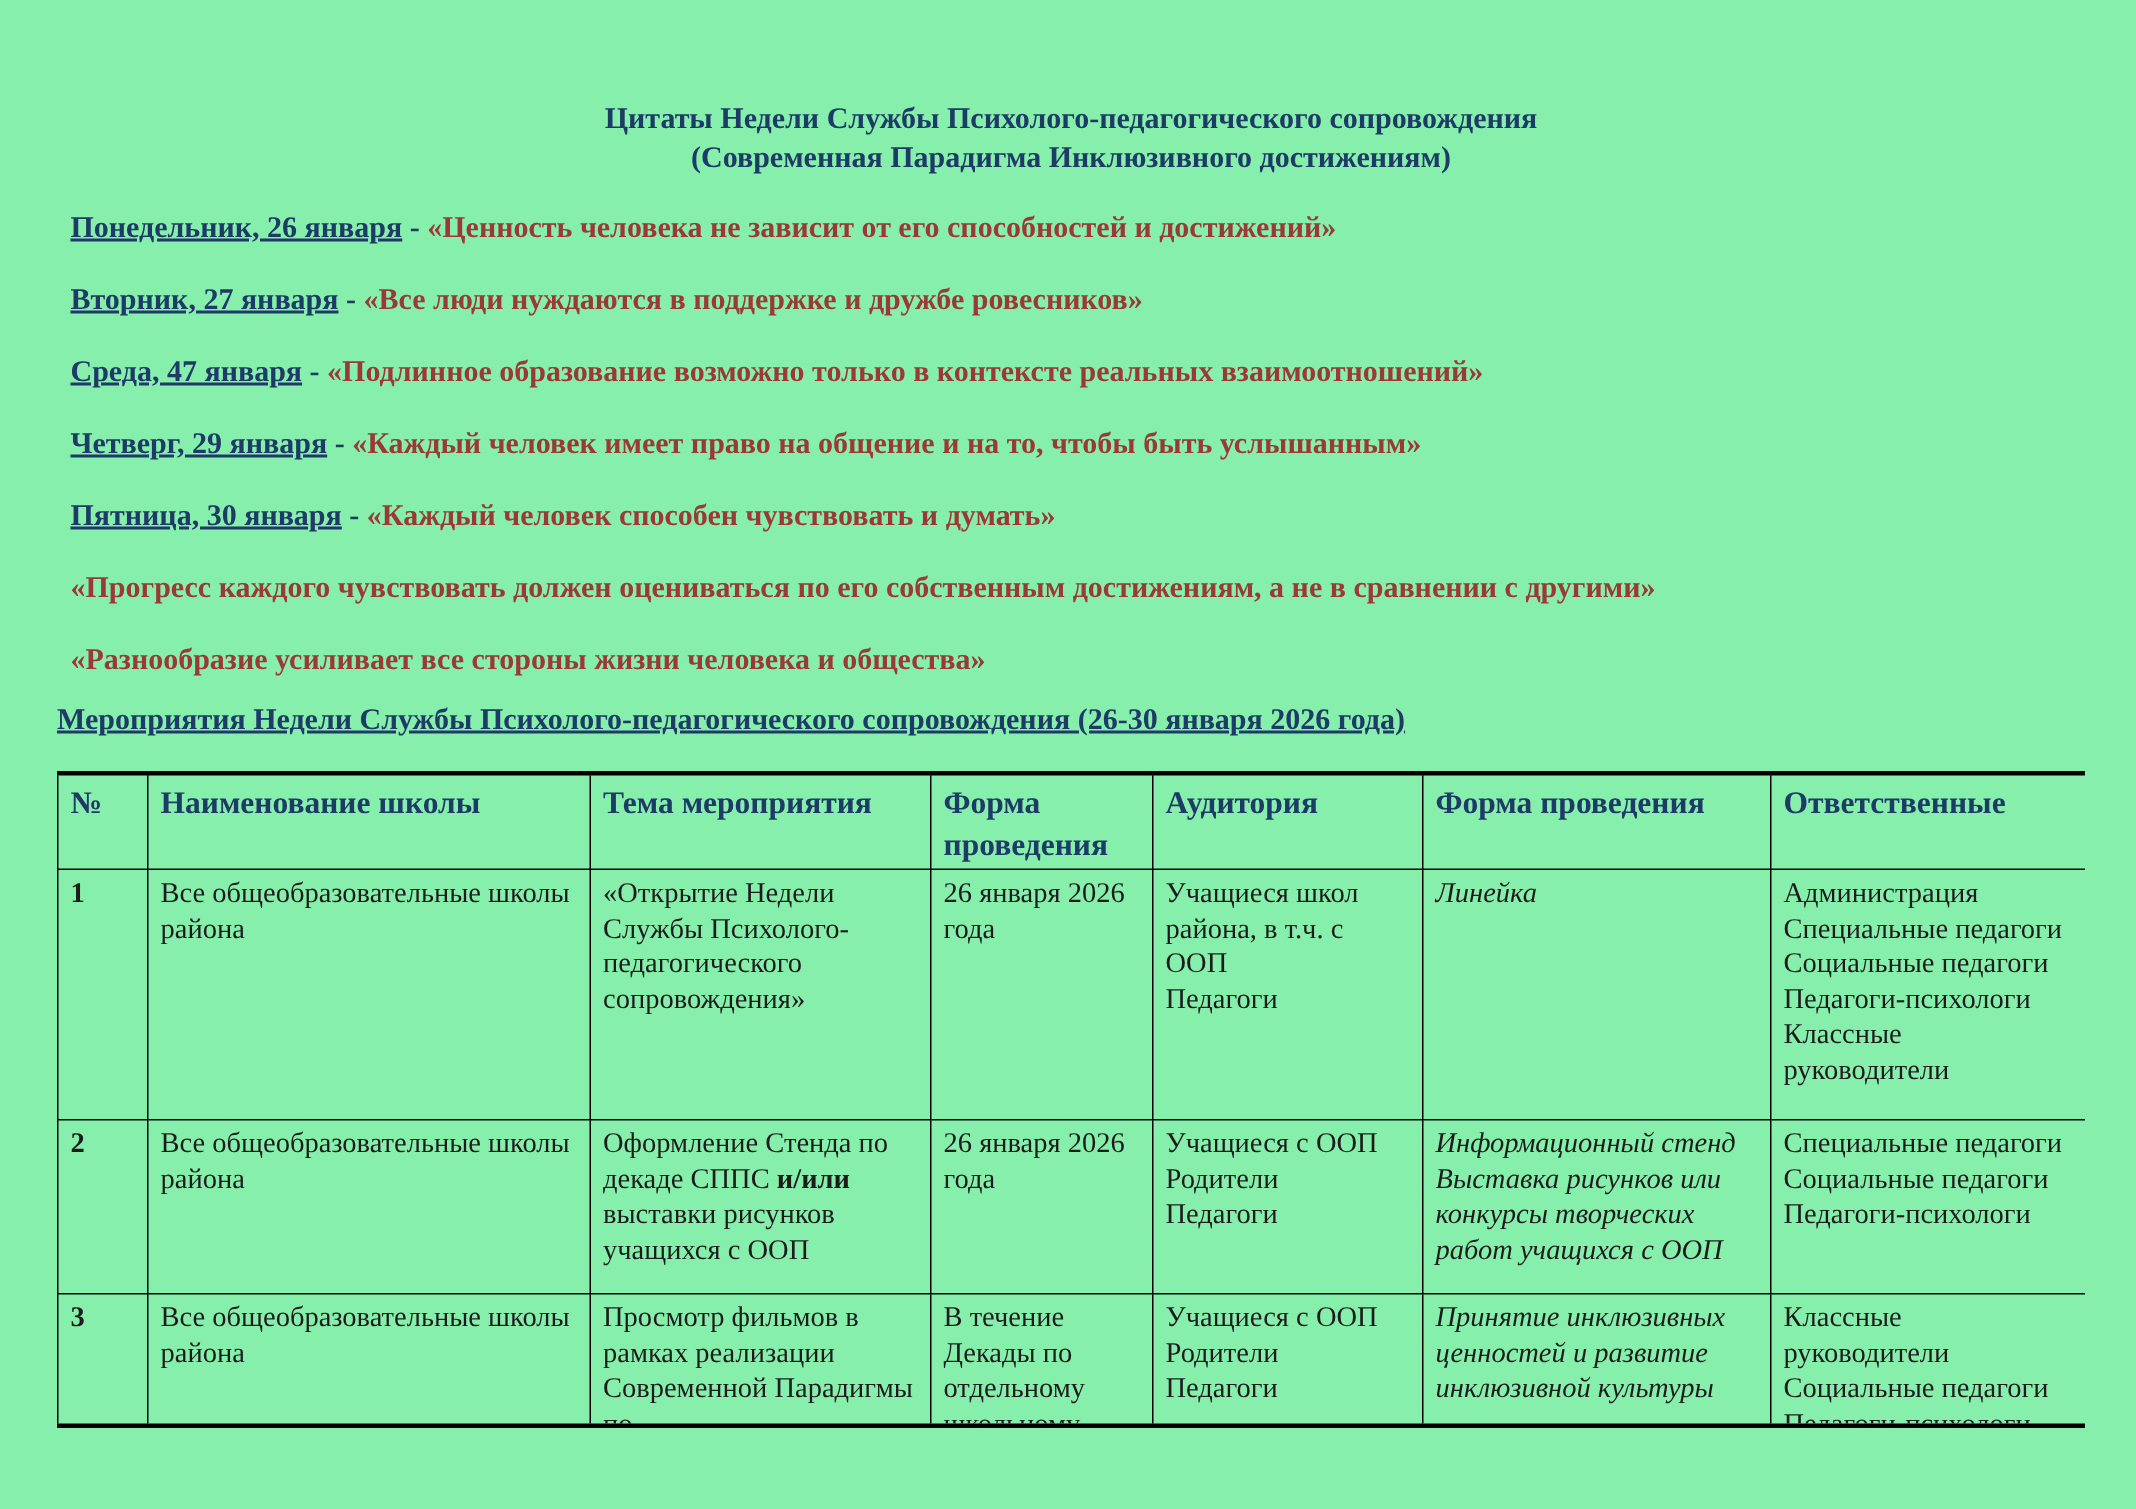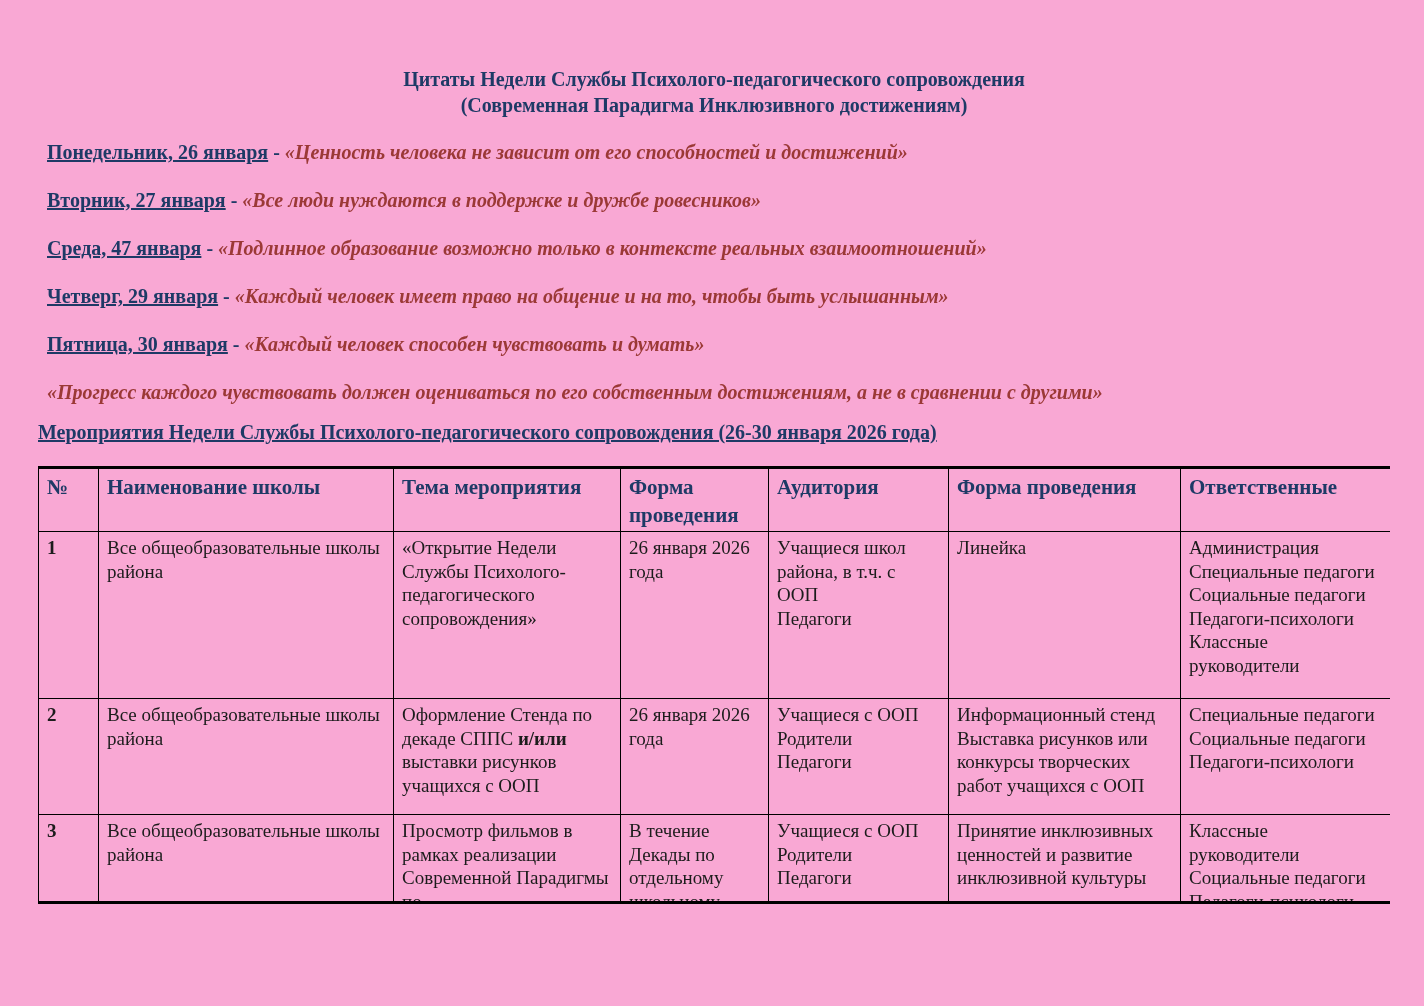--- a/index.html
+++ b/index.html
@@ -12,21 +12,21 @@
     height: 1006px;
     overflow: hidden;
     font-family: "Liberation Serif", "DejaVu Serif", serif;
     color: #1c1c1c;
   }
   .page {
     box-sizing: border-box;
     width: 1424px;
     height: 1006px;
     padding: 66px 34px 0 38px;
-    background: #f9a8d4;
+    background: #86efac;
   }
   
   .doc-title {
     text-align: center;
     color: #1E3A66;
     font-weight: bold;
     font-size: 20px;
     line-height: 26px;
   }
   
@@ -46,21 +46,20 @@
     text-decoration: underline;
   }
   .quote-sep {
     color: #1E3A66;
     font-weight: bold;
     text-decoration: none;
   }
   .quote-text {
     color: #9B3936;
     font-weight: bold;
-    font-style: italic;
   }
   
   .section-title {
     margin: -8px 0 22px 0;
     text-align: left;
     color: #1E3A66;
     font-weight: bold;
     font-size: 20px;
     line-height: 24px;
     text-decoration: underline;
@@ -101,40 +100,41 @@
     font-size: 19px;
     line-height: 23.5px;
   }
   table.events td p { margin: 0; }
   td.cell-num { font-weight: bold; padding-left: 10px; }
   
   td.cell-school      { padding-right: 40px; }
   td.cell-theme       { padding-right: 12px; }
   td.cell-date        { padding-right: 10px; }
   td.cell-audience    { padding-right: 24px; }
-  td.cell-form        { padding-right: 26px; }
+  td.cell-form        { padding-right: 26px; font-style: italic; }
   td.cell-responsible { padding-right: 22px; }
 </style>
 </head>
 <body>
 
 <div class="page">
 
   <div class="doc-title">
     <div>Цитаты Недели Службы Психолого-педагогического сопровождения</div>
     <div>(Современная Парадигма Инклюзивного достижениям)</div>
   </div>
 
   <div class="quotes">
       <p class="quote-line"><span class="quote-day">Понедельник, 26 января</span><span class="quote-sep"> - </span><span class="quote-text">«Ценность человека не зависит от его способностей и достижений»</span></p>
       <p class="quote-line"><span class="quote-day">Вторник, 27 января</span><span class="quote-sep"> - </span><span class="quote-text">«Все люди нуждаются в поддержке и дружбе ровесников»</span></p>
       <p class="quote-line"><span class="quote-day">Среда, 47 января</span><span class="quote-sep"> - </span><span class="quote-text">«Подлинное образование возможно только в контексте реальных взаимоотношений»</span></p>
       <p class="quote-line"><span class="quote-day">Четверг, 29 января</span><span class="quote-sep"> - </span><span class="quote-text">«Каждый человек имеет право на общение и на то, чтобы быть услышанным»</span></p>
       <p class="quote-line"><span class="quote-day">Пятница, 30 января</span><span class="quote-sep"> - </span><span class="quote-text">«Каждый человек способен чувствовать и думать»</span></p>
       <p class="quote-line"><span class="quote-text">«Прогресс каждого чувствовать должен оцениваться по его собственным достижениям, а не в сравнении с другими»</span></p>
+      <p class="quote-line"><span class="quote-text">«Разнообразие усиливает все стороны жизни человека и общества»</span></p>
     </div>
 
   <div class="section-title">Мероприятия Недели Службы Психолого-педагогического сопровождения (26-30 января 2026 года)</div>
 
   <div class="table-wrap">
     <table class="events">
       <colgroup>
         <col style="width:60px">
           <col style="width:295px">
           <col style="width:227px">

